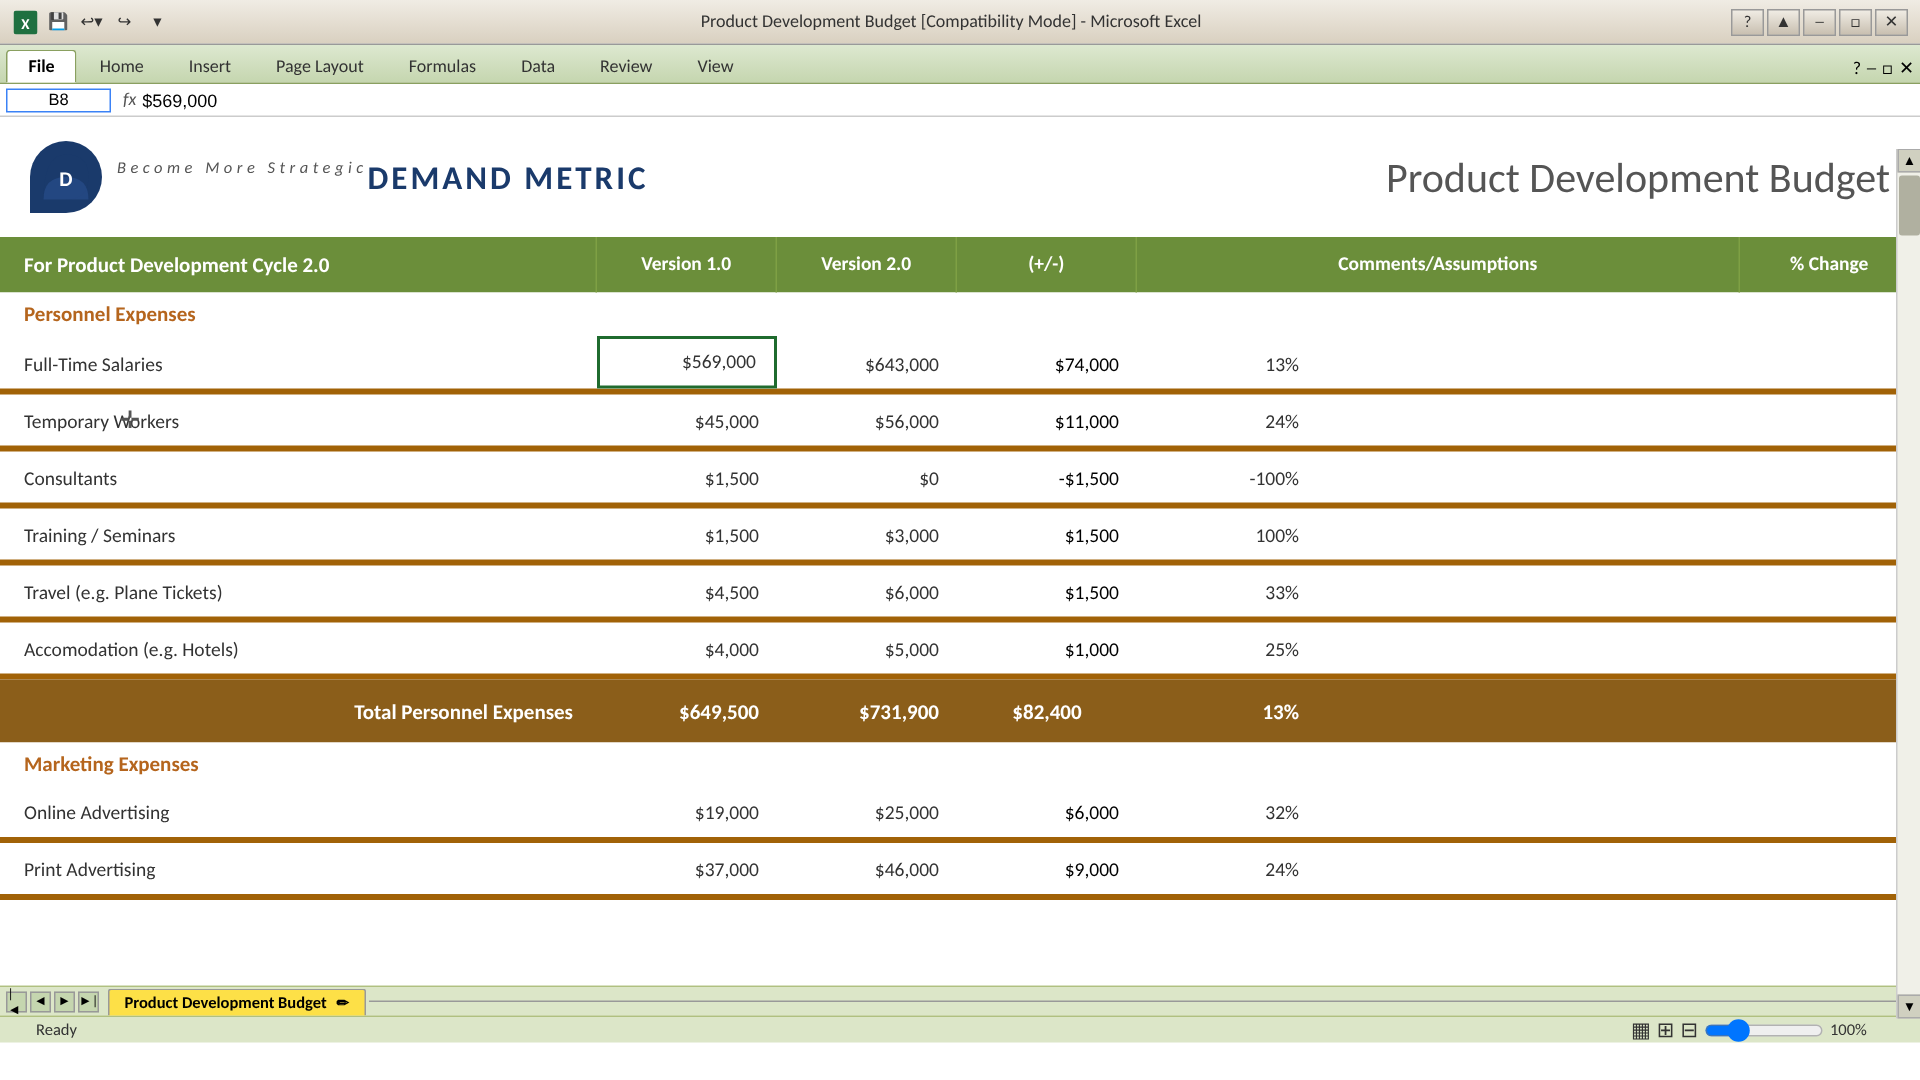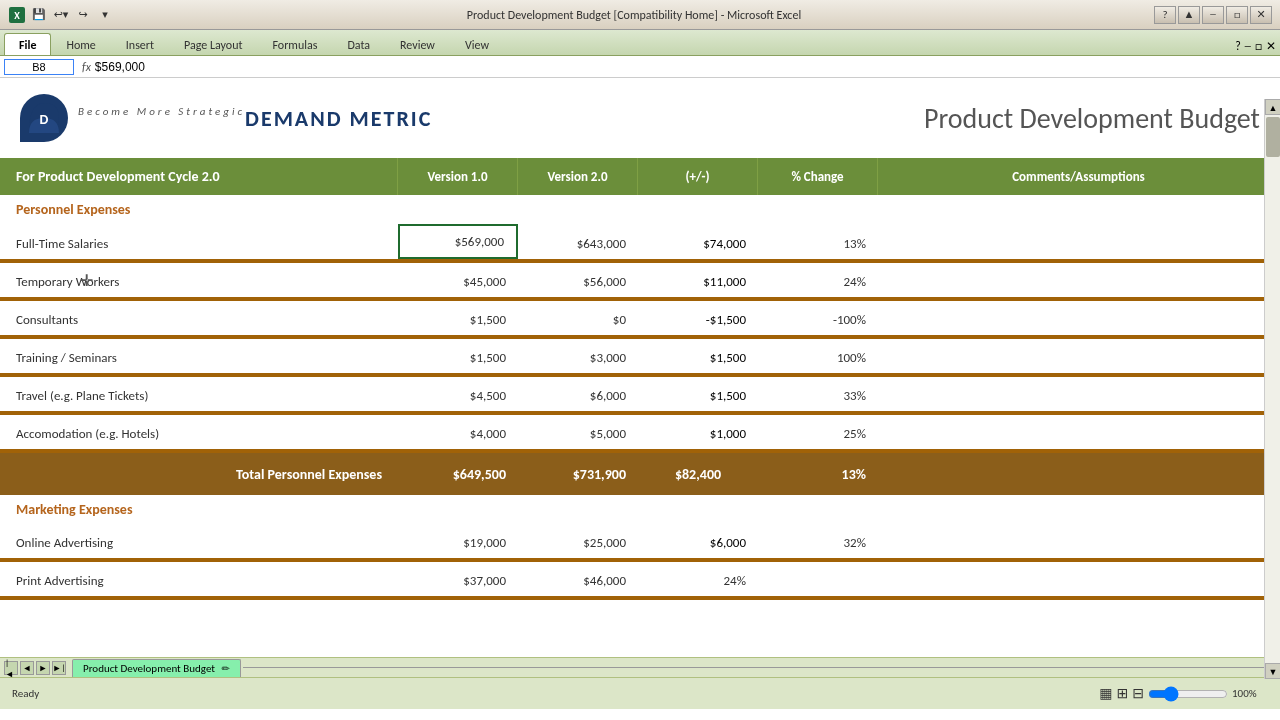--- a/index.html
+++ b/index.html
@@ -155,26 +155,26 @@
       align-items: center;
     }
     .total-label { flex: 0 0 398px; padding: 8px 16px; text-align: right; font-size: 14px; }
     .total-val { flex: 0 0 120px; padding: 8px 12px; text-align: right; font-size: 14px; }
     .total-diff { flex: 0 0 120px; padding: 8px 12px; text-align: center; font-size: 14px; }
     .total-pct { flex: 0 0 120px; padding: 8px 12px; text-align: right; font-size: 14px; }
     .total-comments { flex: 1; }
 
     
     #status-bar {
-      height: 32px;
+      height: 18px;
       background: #dce6c8;
       border-top: 1px solid #b0c080;
       display: flex;
       align-items: center;
-      padding: 0 12px;
+      padding: 0 24px;
       font-size: 11px;
       color: #333;
       justify-content: space-between;
     }
     .status-left { display: flex; align-items: center; gap: 6px; }
     .status-right { display: flex; align-items: center; gap: 4px; }
 
     
     #tab-bar {
       height: 20px;
@@ -188,22 +188,22 @@
     .sheet-tab {
       padding: 2px 10px;
       background: #c5d6af;
       border: 1px solid #999;
       border-bottom: none;
       font-size: 11px;
       cursor: pointer;
       border-radius: 2px 2px 0 0;
     }
     .sheet-tab.active {
-      background: #86efac;
-      font-weight: normal;
+      background: #fde047;
+      font-weight: bold;
     }
     .tab-nav { display: flex; gap: 2px; margin-right: 4px; }
     .tab-nav-btn { width: 14px; height: 14px; background: #c5d6af; border: 1px solid #999; display: flex; align-items: center; justify-content: center; font-size: 9px; cursor: pointer; }
 
     .cursor-indicator { position: relative; }
     .cursor-indicator::after {
       content: '✛';
       position: absolute;
       left: 80px;
       top: 50%;
@@ -242,21 +242,21 @@
       <svg width="16" height="16" viewBox="0 0 16 16">
           <rect x="0" y="0" width="16" height="16" fill="#1f7040" rx="2"></rect>
           <text x="8" y="12" text-anchor="middle" fill="white" font-size="10" font-weight="bold">X</text>
         </svg>
     </div>
     <div class="qa-btn">💾</div>
     <div class="qa-btn">↩▾</div>
     <div class="qa-btn">↪</div>
     <div class="qa-btn">▾</div>
   </div>
-  <div class="title">Product Development Budget [Compatibility Home] - Microsoft Excel</div>
+  <div class="title">Product Development Budget [Compatibility Mode] - Microsoft Excel</div>
   <div class="win-controls">
     <div class="win-btn">?</div>
     <div class="win-btn">▲</div>
     <div class="win-btn">─</div>
     <div class="win-btn">□</div>
     <div class="win-btn">✕</div>
   </div>
 </div>
 
 <div id="ribbon-tabs">
@@ -309,25 +309,25 @@
       </div>
       <div class="col-h col-h-v1">
         <span>Version 1.0</span>
       </div>
       <div class="col-h col-h-v2">
         <span>Version 2.0</span>
       </div>
       <div class="col-h col-h-diff">
         <span>(+/-)</span>
       </div>
+      <div class="col-h col-h-comments">
+        <span>Comments/Assumptions</span>
+      </div>
       <div class="col-h col-h-pct">
         <span>% Change</span>
-      </div>
-      <div class="col-h col-h-comments">
-        <span>Comments/Assumptions</span>
       </div>
     </div>
 
     <div class="section-header">
       <span>Personnel Expenses</span>
     </div>
 
     <div class="data-row selected">
       <div class="cell-label">Full-Time Salaries</div>
       <div class="cell-val selected-cell">$569,000</div>
@@ -402,20 +402,21 @@
       <div class="cell-val">$25,000</div>
       <div class="cell-diff">$6,000</div>
       <div class="cell-pct">32%</div>
       <div class="cell-comments"></div>
     </div>
 
     <div class="data-row">
       <div class="cell-label">Print Advertising</div>
       <div class="cell-val">$37,000</div>
       <div class="cell-val">$46,000</div>
+      <div class="cell-diff">$9,000</div>
       <div class="cell-pct">24%</div>
       <div class="cell-comments"></div>
     </div>
 
   </div>
 </div>
 
 <div id="tab-bar">
   <div class="tab-nav">
     <div class="tab-nav-btn">|◄</div>

